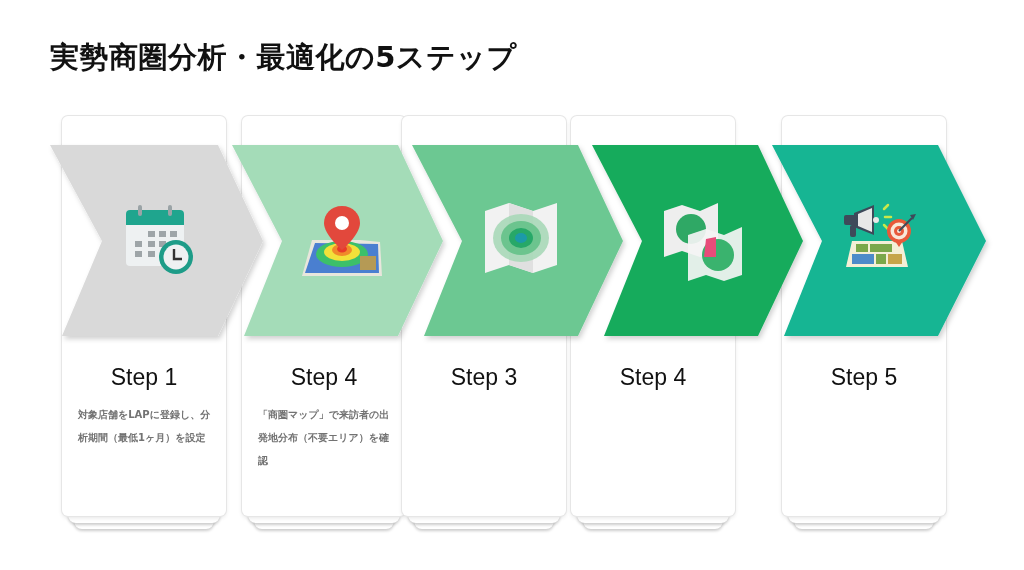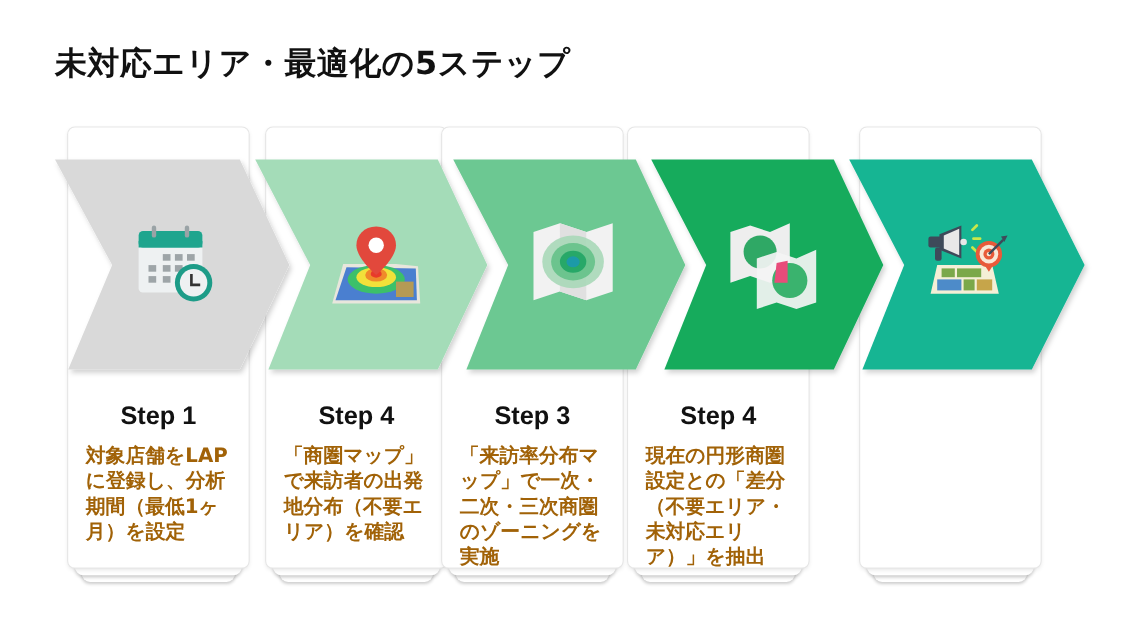--- a/index.html
+++ b/index.html
@@ -21,35 +21,35 @@
   }
   .card .stack1, .card .stack2 {
     position: absolute; left: 6px; right: 6px; height: 12px;
     background: #fff; border-radius: 0 0 8px 8px;
     box-shadow: 0 2px 3px rgba(0,0,0,0.20);
   }
   .card .stack1 { bottom: -7px; z-index: -1; }
   .card .stack2 { bottom: -13px; left: 12px; right: 12px; z-index: -2; }
   .card-body { position: absolute; top: 248px; left: 0; right: 0; }
   .step-label {
-    text-align: center; font-size: 23px; font-weight: bold; color: #111;
+    text-align: center; font-size: 23px; font-weight: normal; color: #111;
     font-family: "Liberation Sans", "DejaVu Sans", sans-serif;
   }
   .step-desc {
     margin: 12px 14px 0 16px;
-    font-size: 18px; font-weight: bold; color: #a16207; line-height: 23px;
+    font-size: 10px; font-weight: bold; color: #737373; line-height: 23px;
     word-break: break-all;
   }
   .chevrons { position: absolute; left: 0; top: 0; width: 1024px; height: 570px; pointer-events: none; }
   .chevrons svg { position: absolute; left: 0; top: 0; }
 </style>
 </head>
 <body>
 
-<div class="title">未対応エリア・最適化の5ステップ</div>
+<div class="title">実勢商圏分析・最適化の5ステップ</div>
 
 <div class="card" style="left:62px">
   <div class="stack1"></div>
     <div class="stack2"></div>
   <div class="card-body">
     <div class="step-label">Step 1</div>
     <div class="step-desc">対象店舗をLAPに登録し、分析期間（最低1ヶ月）を設定</div>
   </div>
 </div>
 <div class="card" style="left:242px">
@@ -58,35 +58,34 @@
   <div class="card-body">
     <div class="step-label">Step 4</div>
     <div class="step-desc">「商圏マップ」で来訪者の出発地分布（不要エリア）を確認</div>
   </div>
 </div>
 <div class="card" style="left:402px">
   <div class="stack1"></div>
     <div class="stack2"></div>
   <div class="card-body">
     <div class="step-label">Step 3</div>
-    <div class="step-desc">「来訪率分布マップ」で一次・二次・三次商圏のゾーニングを実施</div>
   </div>
 </div>
 <div class="card" style="left:571px">
   <div class="stack1"></div>
     <div class="stack2"></div>
   <div class="card-body">
     <div class="step-label">Step 4</div>
-    <div class="step-desc">現在の円形商圏設定との「差分（不要エリア・未対応エリア）」を抽出</div>
   </div>
 </div>
 <div class="card" style="left:782px">
   <div class="stack1"></div>
     <div class="stack2"></div>
   <div class="card-body">
+    <div class="step-label">Step 5</div>
   </div>
 </div>
 
 <div class="chevrons">
   <svg width="1024" height="570" viewBox="0 0 1024 570">
     <defs>
       <filter id="sh" x="-10%" y="-10%" width="130%" height="130%">
         <feDropShadow dx="2" dy="3" stdDeviation="2.5" flood-color="#000" flood-opacity="0.18"></feDropShadow>
       </filter>
     </defs>

